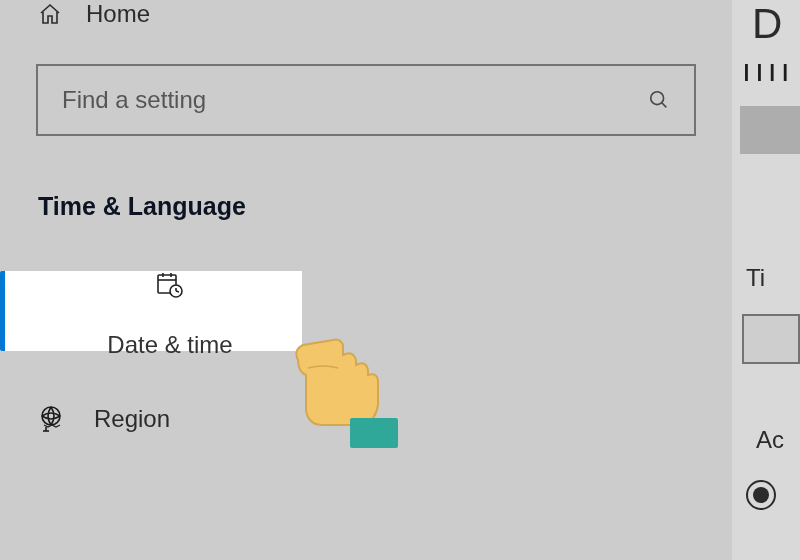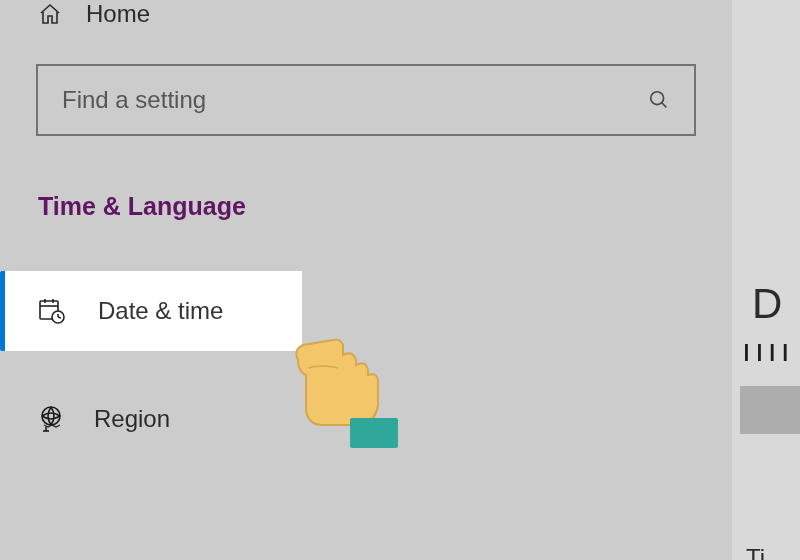--- a/index.html
+++ b/index.html
@@ -13,21 +13,20 @@
       height: 560px;
       overflow: hidden;
       position: relative;
       background: #fff;
     }
     .container {
       width: 800px;
       height: 560px;
       display: flex;
       position: relative;
-      align-items: center;
     }
     .sidebar {
       width: 732px;
       height: 100%;
       background: #f0f0f0;
       padding: 0;
       position: relative;
     }
     .home-row {
       display: flex;
@@ -56,39 +55,40 @@
       font-size: 24px;
       color: #666;
     }
     .search-icon {
       width: 22px;
       height: 22px;
     }
     .section-title {
       font-size: 25px;
       font-weight: 600;
-      color: #701a75;
+      color: #0f172a;
       margin: 56px 0 0 38px;
     }
     .nav-item {
       display: flex;
       align-items: center;
       gap: 32px;
       padding: 0 0 0 38px;
       height: 68px;
       margin-top: 6px;
     }
     .nav-item.selected {
       background: #fff;
       border-left: 5px solid #0078d4;
       padding-left: 33px;
       margin: 50px 430px 0 0;
       border-radius: 2px;
       position: relative;
       height: 80px;
+      flex-direction: column;
     }
     .nav-icon {
       width: 28px;
       height: 28px;
     }
     .nav-label {
       font-size: 24px;
       color: #333;
     }
     .region-row {

